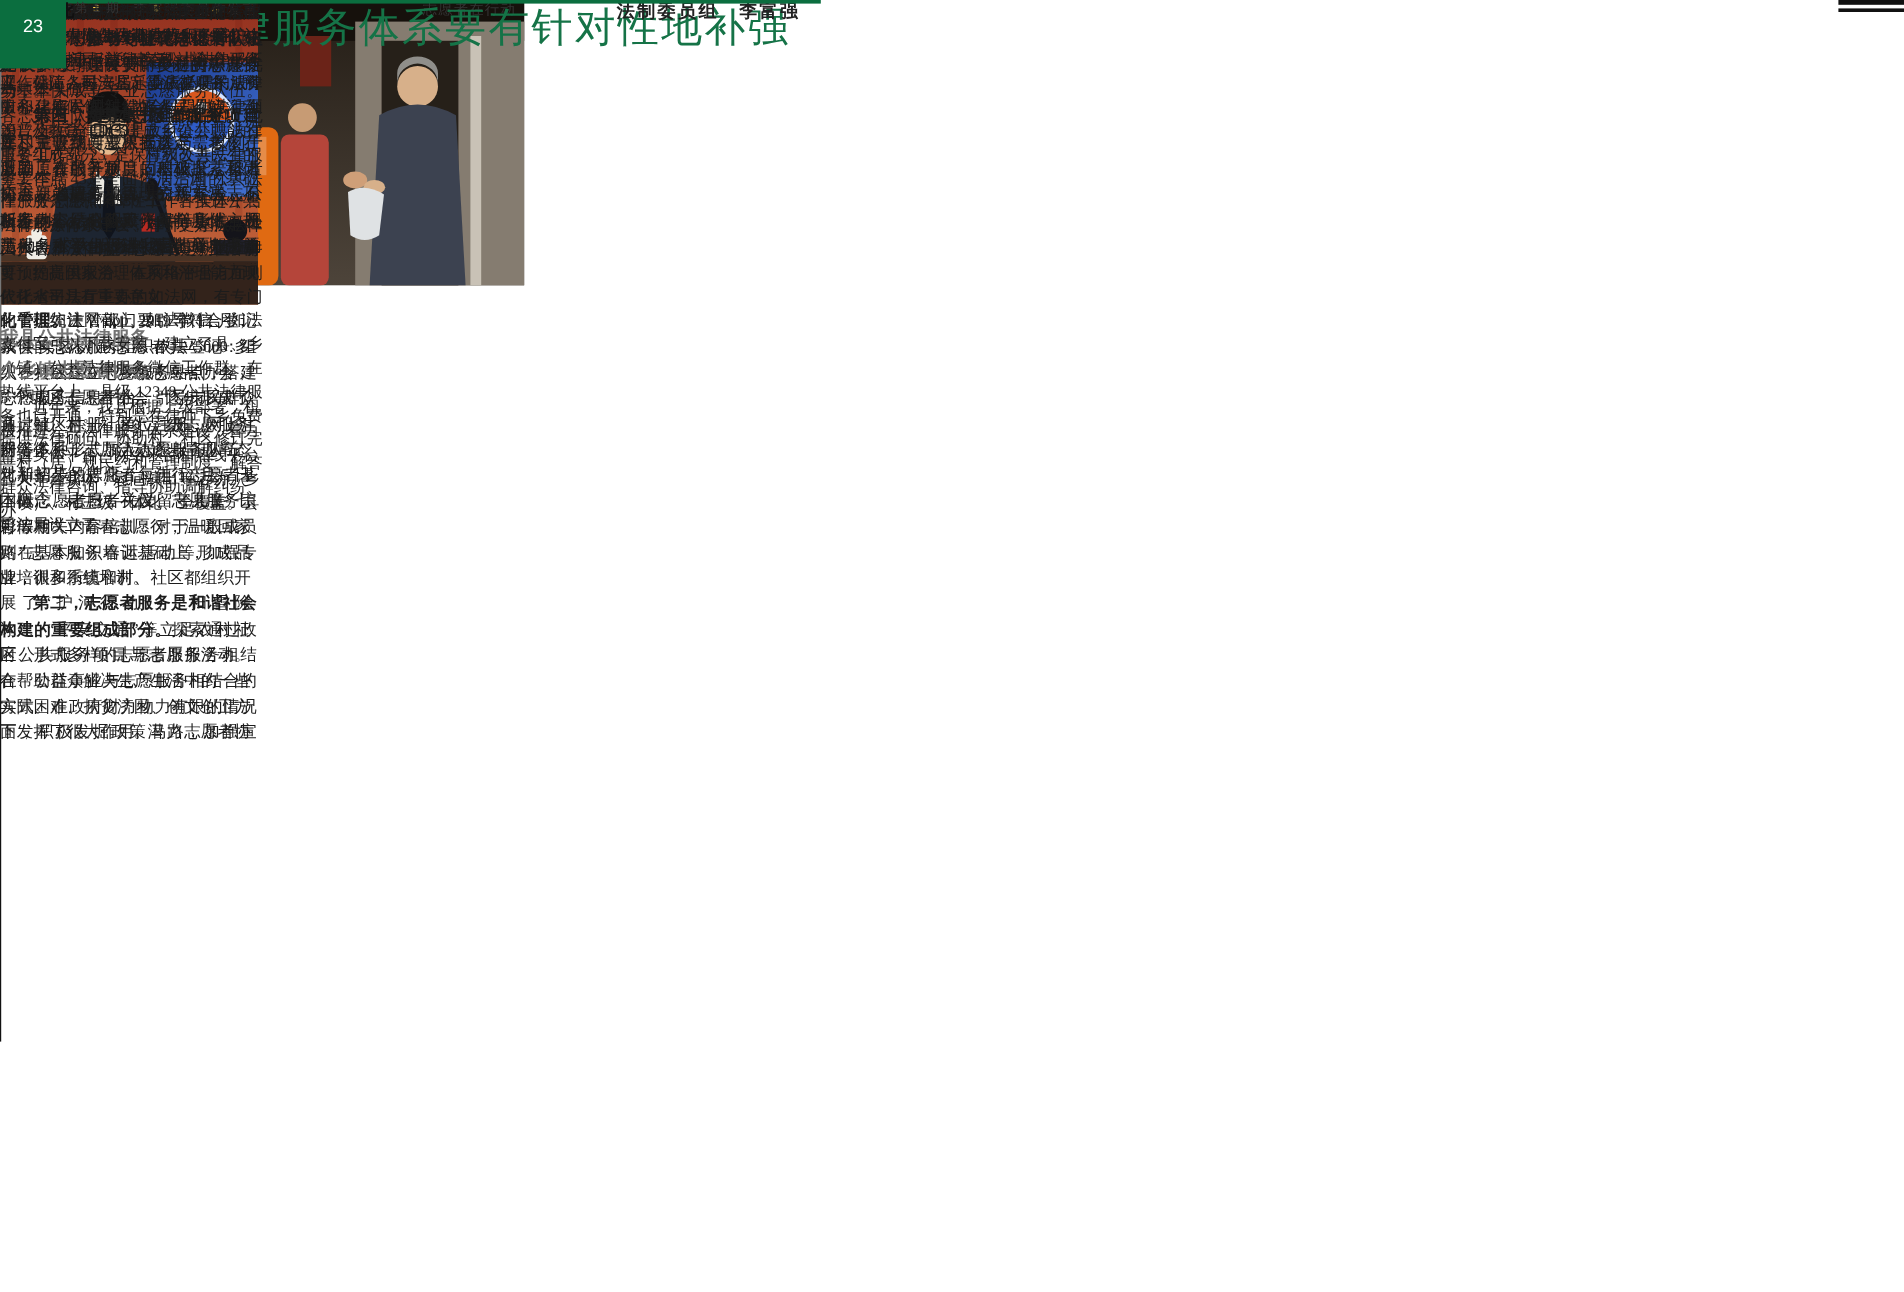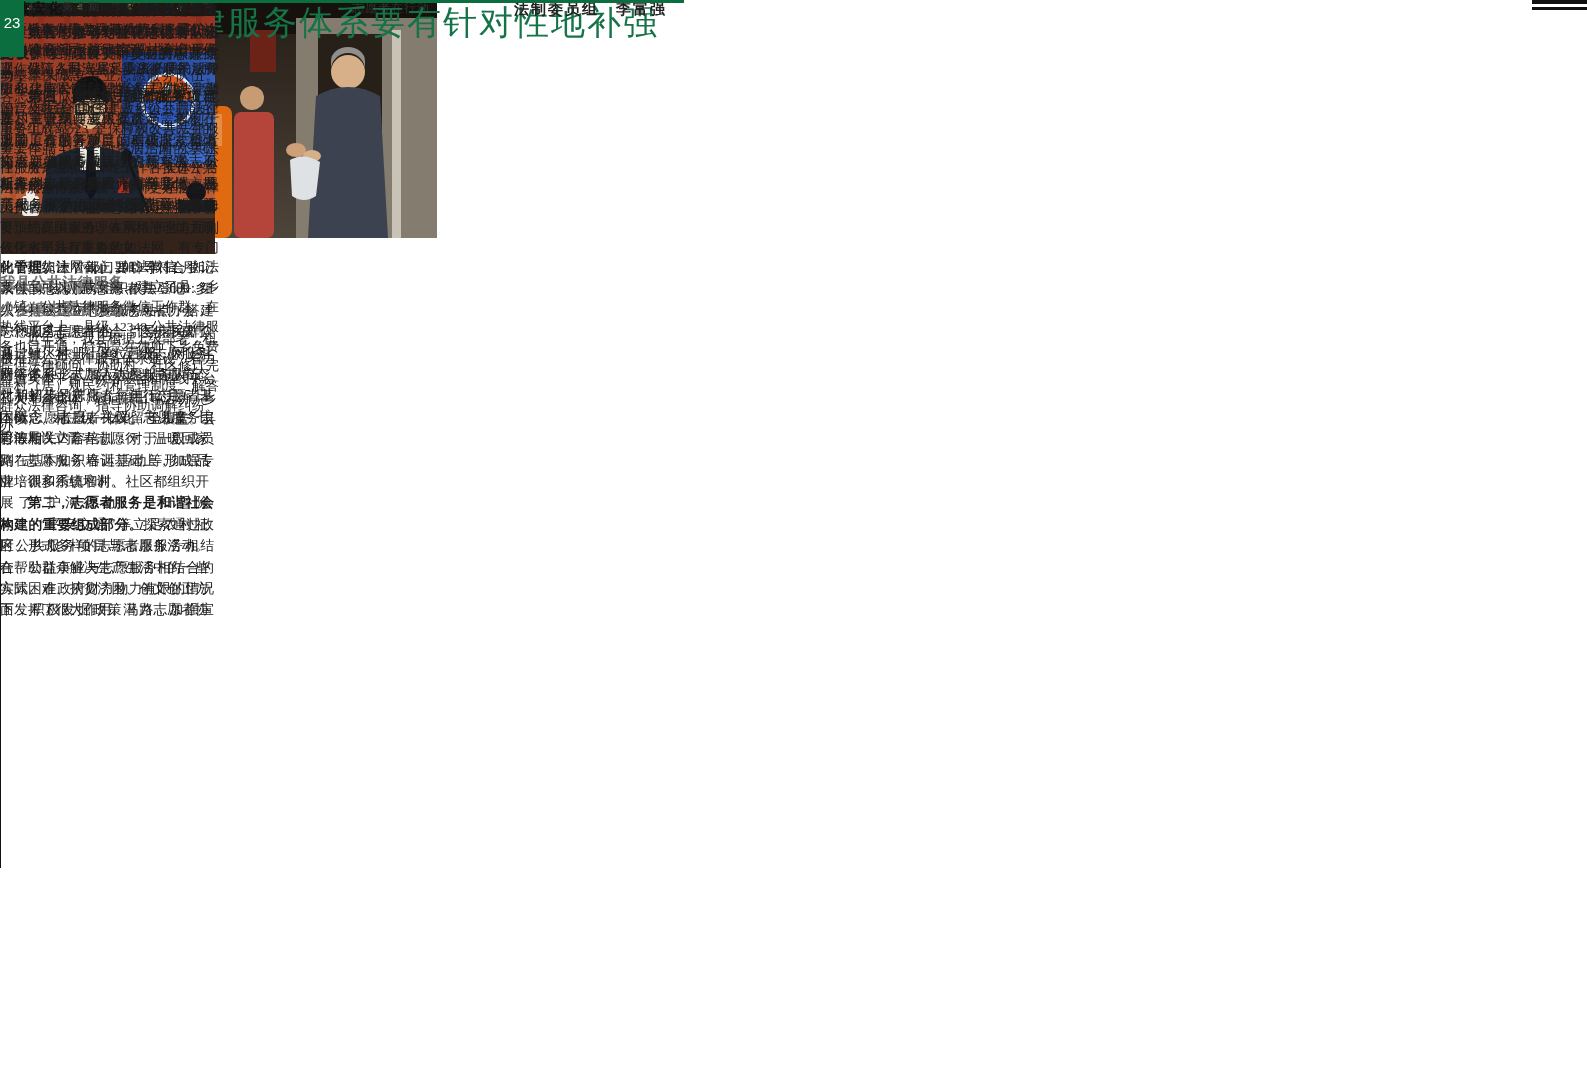--- a/index.html
+++ b/index.html
@@ -261,13 +261,13 @@
     <p><b>第四，共募集书画作品近。</b>建立和完善我县志愿者认定、考核、激励、表彰等制度，积极探索和研究志愿者招募和管理的新方法，不断推动志愿服务工作向制度化、规范化、科学化迈进。定期举办志愿者年会，评选优秀协会，表彰先进个人，要以骨干带动全县志愿者</p>
   </div>
 <div class="abs col-rule" style="left:1300; top:776; height:208px;"></div>
 <div class="abs body-col col-rbot" style="left:1303; top:772; width:219px; height:220px;">
     <p class="noindent">队伍整体素质提升。</p>
     <p><b>第五，推动专业化志愿者队伍建设。</b>发挥部门和单位的职能优势，牵头成立专业志愿服务队伍。各志愿者队伍在人员组成结构上也要尽量吸纳专业人员参与，以利于服务工作的开展。同时依托志愿者协会，邀请专业人士介绍经验、分析案例，结合观摩考察等形式，提高服务水平，促进我县志愿服务向正规化、专业化方向发展。<span class="endmark">A</span></p>
   </div>
 
 <div class="abs mag-issue" style="left:1370; top:1036; width:100px; text-align:right;">2020 年第 1 期</div>
 <div class="abs mag-name" style="left:1482; top:1033;">品读安化</div>
-<div class="abs pagenum-box" style="left:1530; top:1020; width:24px; height:57px;">23</div>
+<div class="abs pagenum-box" style="left:1530; top:1020; width:55px; height:57px;">23</div>
 
 </body></html>

